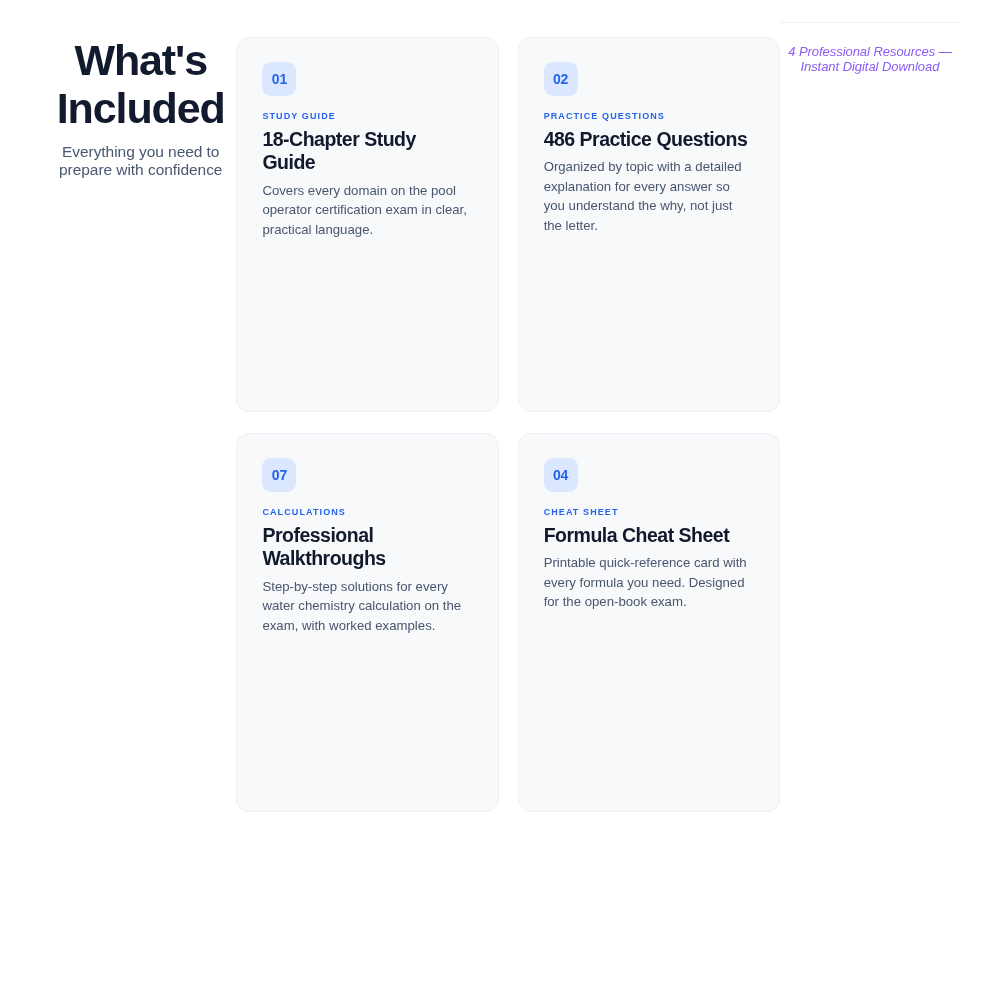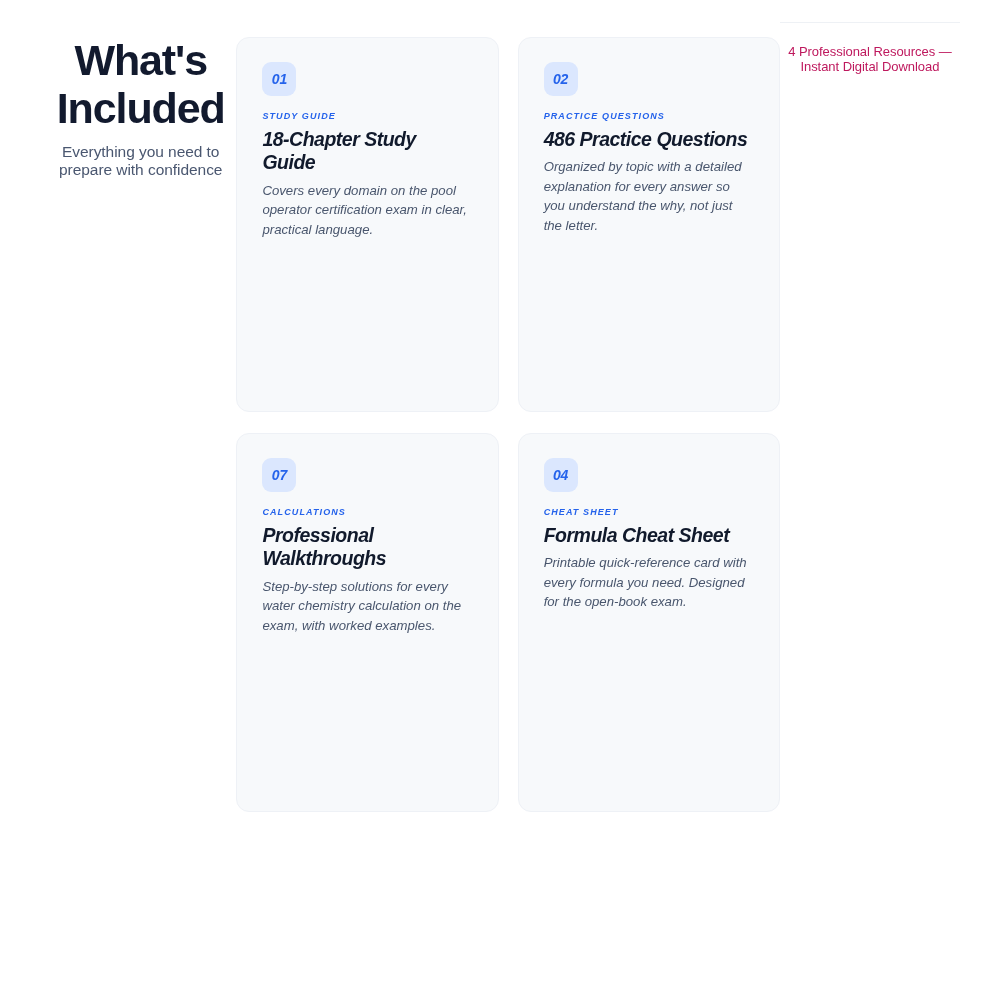--- a/index.html
+++ b/index.html
@@ -47,21 +47,20 @@
     letter-spacing: -0.05px;
   }
 
   
   .card-grid {
     margin-top: 37px;
     display: grid;
     grid-template-columns: repeat(2, 1fr);
     grid-template-rows: 375px 379px;
     gap: 21px 19px;
-    font-style: italic;
   }
 
   .card {
     background: #f7f9fb;
     border: 1px solid #eef1f6;
     border-radius: 13px;
     padding: 24px 25px 25px 25px;
     overflow: hidden;
   }
 
@@ -110,22 +109,23 @@
   .footer {
     margin-top: 22px;
     border-top: 1px solid #eef1f5;
     padding-top: 21px;
     text-align: center;
   }
 
   .footer-note {
     font-size: 13px;
     font-weight: 400;
-    color: #be185d;
+    color: #8b5cf6;
     letter-spacing: -0.05px;
+    font-style: italic;
   }
 </style>
 </head>
 <body>
 
 <div class="page">
 
   <div class="header">
     <h1 class="page-title">What's Included</h1>
     <p class="page-subtitle">Everything you need to prepare with confidence</p>

